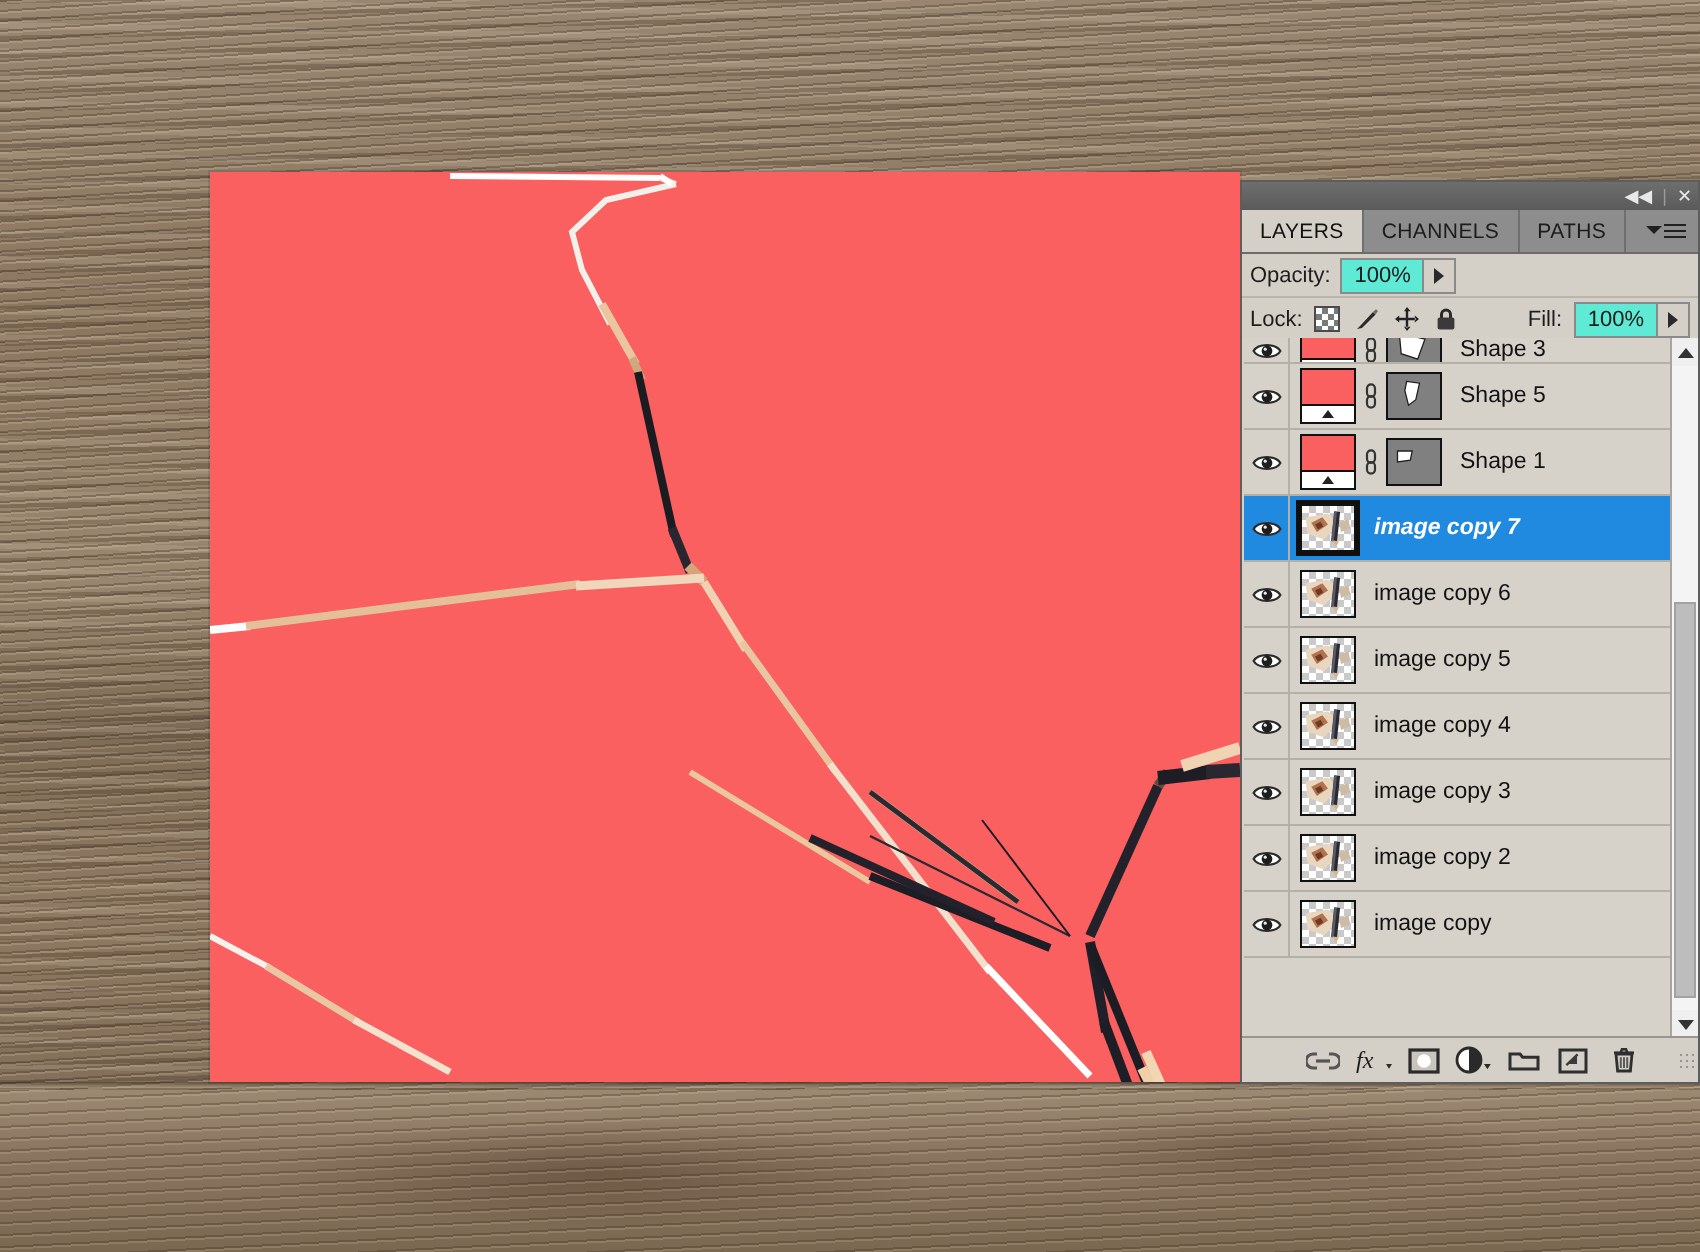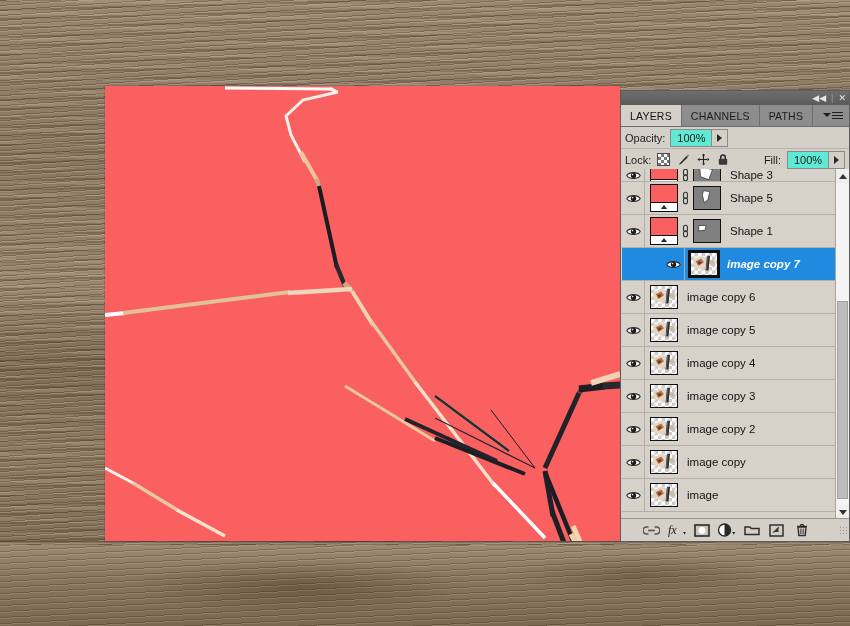--- a/index.html
+++ b/index.html
@@ -179,21 +179,21 @@
     position:absolute; left:1px; right:14px; top:0; bottom:0;
     overflow:hidden;
   }
   .layer-row {
     height: 32px;
     display: flex; align-items: center;
     border-bottom: 1px solid #b4b0a8;
     background: #d6d2ca;
     cursor: pointer;
   }
-  .layer-row.selected { background: #1f8ae0; padding-left: 40px; }
+  .layer-row.selected { background: #1f8ae0; }
   .layer-row.selected .layer-name { color:#fff; font-weight:bold; font-style: italic;}
   .layer-row.clipped { height: 12px; overflow: hidden; }
 
   .eyecell {
     width: 23px; min-width:23px; height: 100%;
     display:flex; align-items:center; justify-content:center;
     border-right: 1px solid #b4b0a8;
     box-sizing: border-box;
   }
   .eye { width: 15px; height: 11px; }
@@ -278,21 +278,21 @@
   }
 
   
   .panel-bottom {
     position:absolute; left:0; right:0; bottom:0;
     height: 22px;
     background: #d4d0c8;
     border-top: 1px solid #9a968f;
     display:flex; align-items:center;
     gap: 0px;
-    padding-left: 18px;
+    padding-left: 28px;
   }
   .pb-btn {
     width: 25px; height: 20px;
     display:flex; align-items:center; justify-content:center;
     cursor: pointer;
   }
   .grip {
     margin-left:auto; margin-right:2px; width:8px;height:8px;
     background-image:
       radial-gradient(circle, #888 0.6px, transparent 0.8px);
@@ -687,44 +687,20 @@
                   <path d="M7 10 L10 8.5 L11.5 11 L8.6 12.6 Z" fill="#6b3b24"></path>
                   <rect x="16.5" y="3" width="3.2" height="16" fill="#2a2a32" transform="rotate(6 18 11)"></rect>
                   <rect x="16.6" y="3" width="1.4" height="16" fill="#5a5a66" transform="rotate(6 18 11)"></rect>
                   <path d="M16.4 18.6 L20 19 L18.4 22 Z" fill="#d8b58c"></path>
                   <path d="M20 9 L25 7 L26 12 L21 14 Z" fill="#cdbba3"></path>
                 </svg>
               </div>
             </div>
             <span class="layer-name">image copy</span>
           </div>
-          <div class="layer-row">
-            <div class="eyecell">
-              <svg class="eye" viewBox="0 0 15 11">
-                <path d="M0.8 5.5 C3 1.6 12 1.6 14.2 5.5 C12 9.4 3 9.4 0.8 5.5 Z" fill="#ffffff" stroke="#2b2b2b" stroke-width="1.1"></path>
-                <circle cx="7.5" cy="5.5" r="2.7" fill="#1d1d1d"></circle>
-                <circle cx="6.6" cy="4.6" r="0.8" fill="#e9e9e9"></circle>
-              </svg>
-            </div>
-            <div class="thumbs">
-              <div class="thumb">
-                <div class="thumb-checker"></div>
-                <svg class="thumb-photo" viewBox="0 0 28 24" preserveAspectRatio="none">
-                  <path d="M2 6 L14 4 L20 9 L12 18 L3 15 Z" fill="#e8d6bf"></path>
-                  <path d="M5 9 L11 6 L14 10 L8 14 Z" fill="#b3724f"></path>
-                  <path d="M7 10 L10 8.5 L11.5 11 L8.6 12.6 Z" fill="#6b3b24"></path>
-                  <rect x="16.5" y="3" width="3.2" height="16" fill="#2a2a32" transform="rotate(6 18 11)"></rect>
-                  <rect x="16.6" y="3" width="1.4" height="16" fill="#5a5a66" transform="rotate(6 18 11)"></rect>
-                  <path d="M16.4 18.6 L20 19 L18.4 22 Z" fill="#d8b58c"></path>
-                  <path d="M20 9 L25 7 L26 12 L21 14 Z" fill="#cdbba3"></path>
-                </svg>
-              </div>
-            </div>
-            <span class="layer-name">image</span>
-          </div>
         </div>
 
       <div class="vscroll">
         <div class="vs-arrow">
             <span class="up"></span>
           </div>
         <div class="vs-track">
           <div class="vs-thumb"></div>
         </div>
         <div class="vs-arrow" style="position:absolute;bottom:0;left:0;right:0;">

